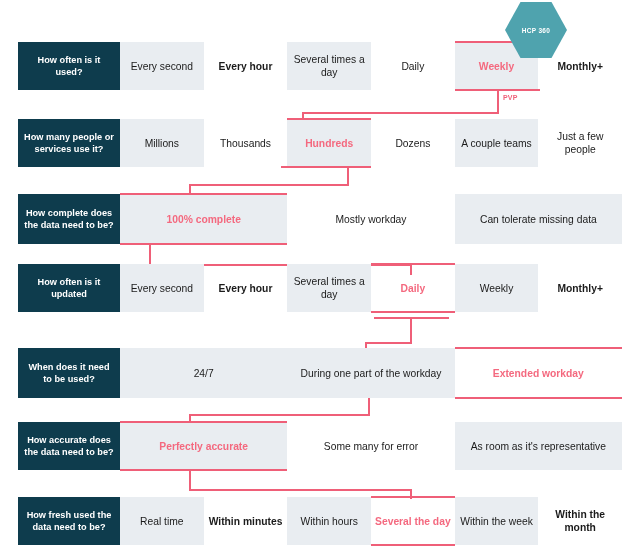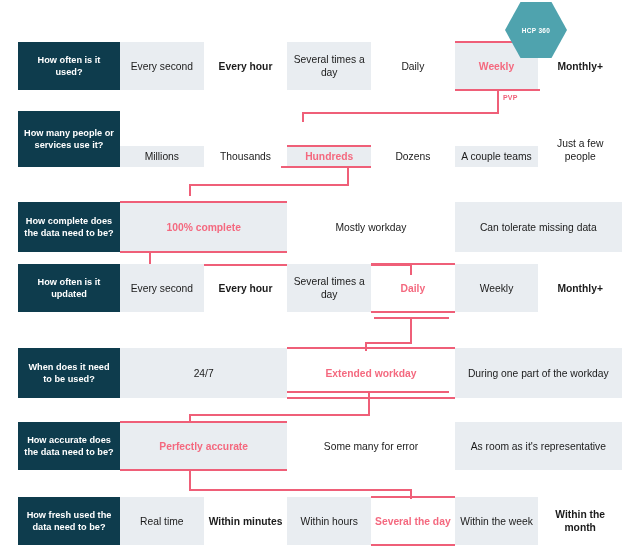--- a/index.html
+++ b/index.html
@@ -44,21 +44,21 @@
   .qcell {
     width: 102px;
     flex: 0 0 102px;
     background: #0E3C4D;
     color: #ffffff;
     font-size: 9.2px;
     font-weight: bold;
     line-height: 12px;
     display: flex; align-items: center; justify-content: center;
     text-align: center;
-    padding: 16px 6px;
+    padding: 4px 6px;
   }
   .opt {
     flex: 1 1 0;
     display: flex; align-items: center; justify-content: center;
     text-align: center;
     font-size: 10.3px;
     line-height: 13px;
     color: #1b1b1b;
     padding: 4px 3px;
     position: relative;
@@ -132,52 +132,52 @@
   <div class="row" style="top:42px; height:48px;">
     <div class="qcell">How often is it used?</div>
     <div class="opt shade">Every second</div>
     <div class="opt bold">Every hour</div>
     <div class="opt shade">Several times a day</div>
     <div class="opt">Daily</div>
     <div class="opt shade sel">Weekly</div>
     <div class="opt bold">Monthly+</div>
   </div>
 
-  <div class="row" style="top:119px; height:48px;align-items:flex-end;">
+  <div class="row" style="top:119px; height:48px;">
     <div class="qcell">How many people or services use it?</div>
     <div class="opt shade">Millions</div>
     <div class="opt">Thousands</div>
     <div class="opt shade sel">Hundreds</div>
     <div class="opt">Dozens</div>
     <div class="opt shade">A couple teams</div>
     <div class="opt">Just a few people</div>
   </div>
 
-  <div class="row three" style="top:202px; height:50px;">
+  <div class="row three" style="top:194px; height:50px;justify-content:flex-end;">
     <div class="qcell">How complete does the data need to be?</div>
     <div class="opt shade sel">100% complete</div>
     <div class="opt">Mostly workday</div>
     <div class="opt shade">Can tolerate missing data</div>
   </div>
 
   <div class="row" style="top:264px; height:48px;">
     <div class="qcell">How often is it updated</div>
     <div class="opt shade">Every second</div>
     <div class="opt bold">Every hour</div>
     <div class="opt shade">Several times a day</div>
     <div class="opt sel">Daily</div>
     <div class="opt shade">Weekly</div>
     <div class="opt bold">Monthly+</div>
   </div>
 
   <div class="row three" style="top:348px; height:50px;">
     <div class="qcell">When does it need to be used?</div>
     <div class="opt shade">24/7</div>
+    <div class="opt shade">During one part of the workday</div>
     <div class="opt sel">Extended workday</div>
-    <div class="opt shade">During one part of the workday</div>
   </div>
 
   <div class="row three" style="top:422px; height:48px;">
     <div class="qcell">How accurate does the data need to be?</div>
     <div class="opt shade sel">Perfectly accurate</div>
     <div class="opt">Some many for error</div>
     <div class="opt shade">As room as it's representative</div>
   </div>
 
   <div class="row" style="top:497px; height:48px;">

